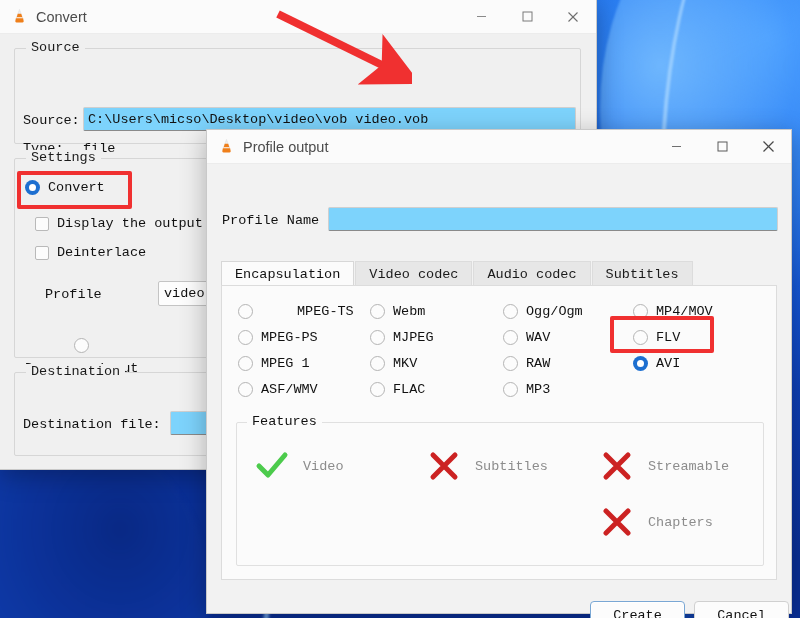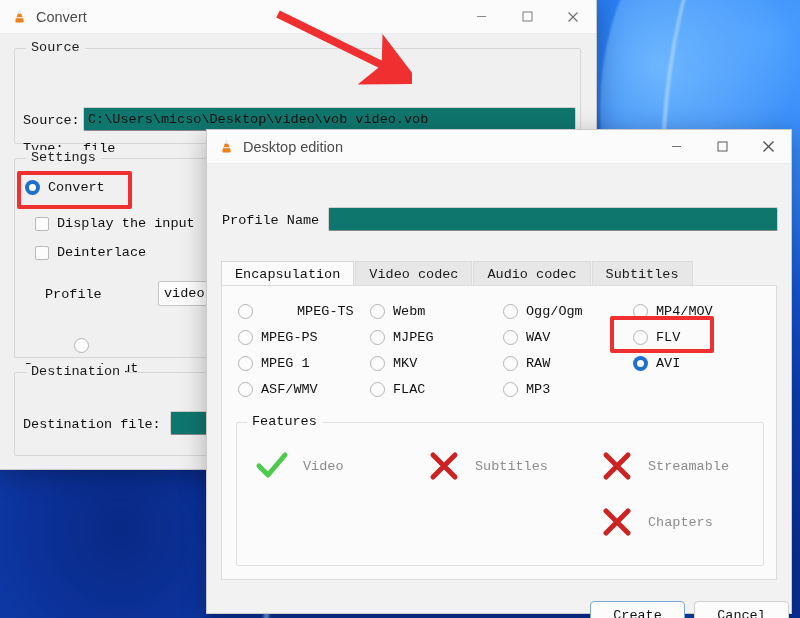--- a/index.html
+++ b/index.html
@@ -125,21 +125,21 @@
   }
   .row-label {
     position: absolute;
     font-family: "Liberation Mono", monospace;
     font-size: 13.5px;
     color: #111;
     white-space: nowrap;
   }
   .lineedit {
     position: absolute;
-    background: #0f766e;
+    background: #7dd3fc;
     border: 1px solid #cfcfcf;
     border-bottom: 1px solid #8a8a8a;
     border-radius: 2px;
     font-family: "Liberation Mono", monospace;
     font-size: 13.5px;
     color: #111;
     display: flex; align-items: center;
     padding: 4px 4px;
     overflow: hidden; white-space: nowrap;
   }
@@ -335,21 +335,21 @@
         <div class="group-title">Settings</div>
       </div>
 
       <div class="ctl" style="left:25px; top:146px;">
         <span class="radio-dot checked"></span>
         <span class="ctl-label">Convert</span>
       </div>
 
       <div class="ctl" style="left:35px; top:182px;">
         <span class="cbx"></span>
-        <span class="ctl-label">Display the input</span>
+        <span class="ctl-label">Display the output</span>
       </div>
 
       <div class="ctl" style="left:35px; top:211px;">
         <span class="cbx"></span>
         <span class="ctl-label">Deinterlace</span>
       </div>
 
       <div class="row-label" style="left:45px; top:253px;">Profile</div>
       <div class="combobox" style="left:158px; top:247px; width:180px; height:25px;">video</div>
 
@@ -370,21 +370,21 @@
 
     <div class="titlebar">
       <div class="title-left">
         <svg class="vlc-cone" viewBox="0 0 24 24">
           <polygon points="12,2 16,13 8,13" fill="#f0f0f0" stroke="#d8d8d8" stroke-width="0.6"></polygon>
           <polygon points="12,2 13.4,5.8 10.6,5.8" fill="#e8e8e8"></polygon>
           <polygon points="9.6,8 14.4,8 16,13 8,13" fill="#ef7f1a"></polygon>
           <path d="M7.2 13 h9.6 l1.1 5.4 a1.6 1.6 0 0 1 -1.6 1.9 H7.7 a1.6 1.6 0 0 1 -1.6 -1.9 Z" fill="#ef7f1a"></path>
           <path d="M7.2 13 h9.6 l0.3 1.5 H6.9 Z" fill="#f7f7f7"></path>
         </svg>
-        <div class="app-title">Desktop edition</div>
+        <div class="app-title">Profile output</div>
       </div>
       <div class="win-btns">
         <div class="win-btn">
           <svg width="11" height="11" viewBox="0 0 11 11">
               <line x1="1" y1="5.5" x2="10" y2="5.5" stroke="#6f6f6f" stroke-width="1"></line>
             </svg>
         </div>
         <div class="win-btn">
           <svg width="11" height="11" viewBox="0 0 11 11">
               <rect x="1" y="1" width="9" height="9" fill="none" stroke="#5a5a5a" stroke-width="1"></rect>

